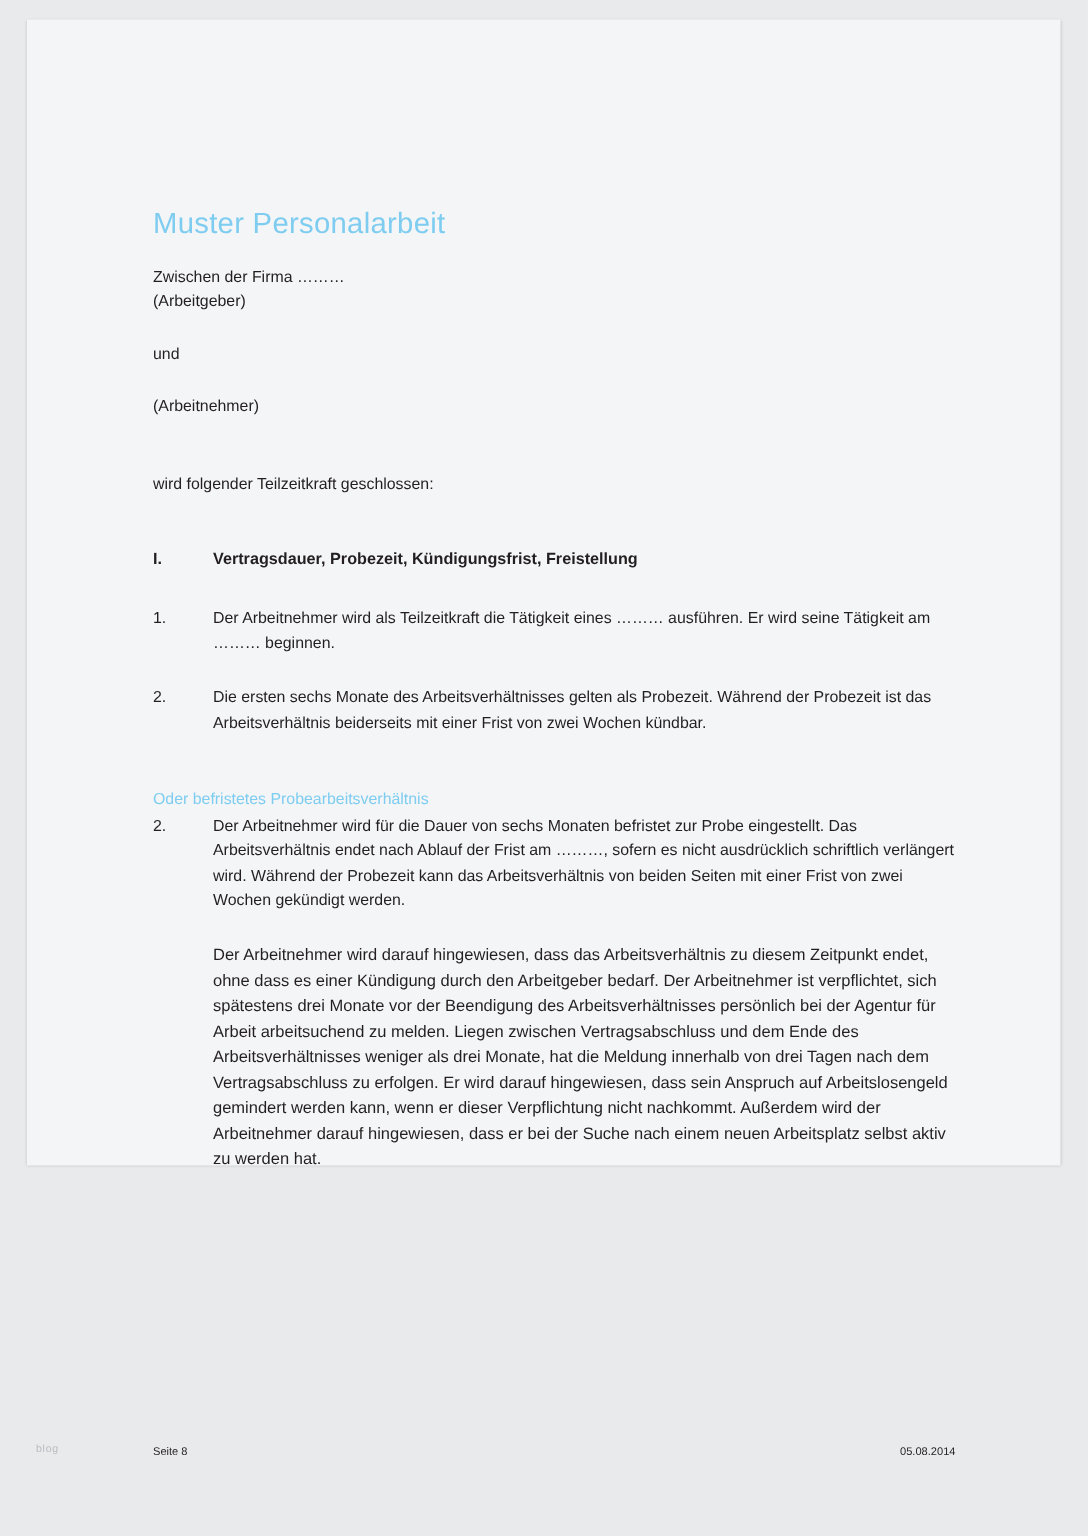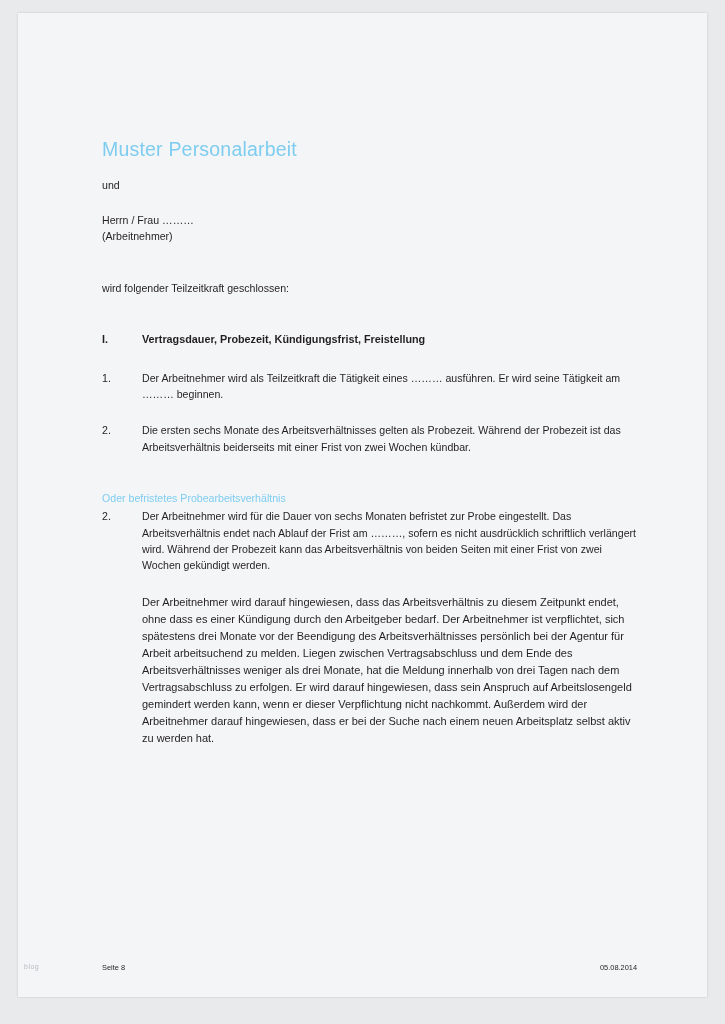--- a/index.html
+++ b/index.html
@@ -11,21 +11,21 @@
     width: 725px;
     height: 1024px;
     font-family: "Liberation Sans", sans-serif;
     overflow: hidden;
   }
   .page {
     position: absolute;
     left: 18px;
     top: 13px;
     width: 689px;
-    height: 984px;
+    height: 764px;
     background: #f4f5f7;
     box-shadow: 0 0 2px rgba(0,0,0,0.18);
   }
   .content {
     position: absolute;
     left: 84px;
     top: 125px;
     width: 534px;
   }
   .doc-title {
@@ -101,24 +101,25 @@
 </head>
 <body>
 
 <div class="page">
 
   <div class="content">
 
     <h1 class="doc-title">Muster Personalarbeit</h1>
 
 
+    <div class="block tight">Zwischen der Firma ………</div>
+    <div class="block">(Arbeitgeber)</div>
 
     <div class="block">und</div>
 
-    <div class="block tight">Herrn / Frau ………</div>
     <div class="block">(Arbeitnehmer)</div>
 
     <div class="gap-md"></div>
 
     <div class="block">wird folgender Teilzeitkraft geschlossen:</div>
 
     <div class="section-head">
       <span class="num">I.</span>
       <span>Vertragsdauer, Probezeit, Kündigungsfrist, Freistellung</span>
     </div>

